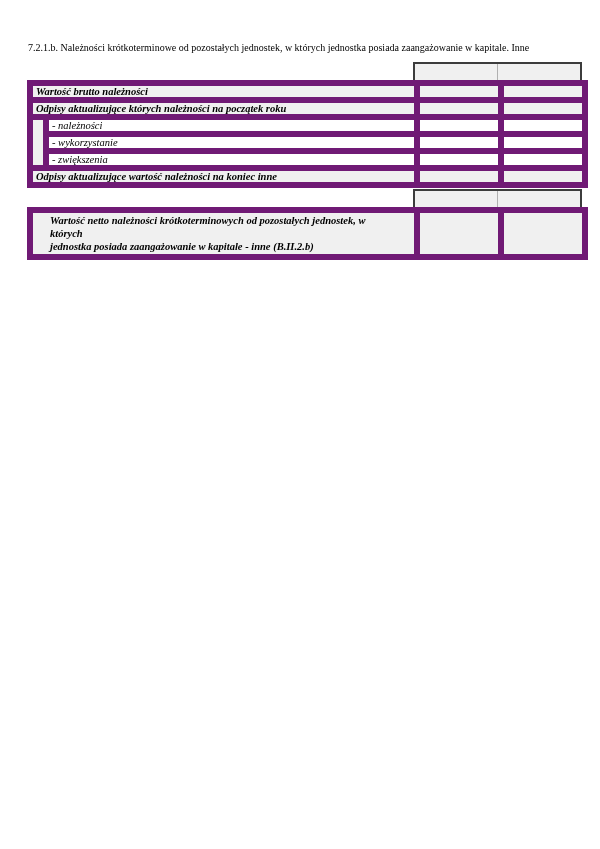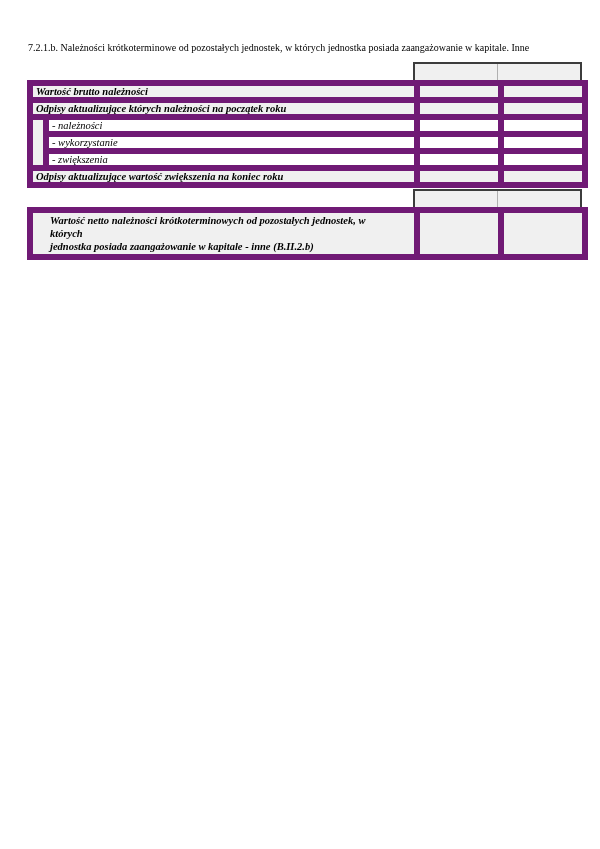--- a/index.html
+++ b/index.html
@@ -124,21 +124,21 @@
         <td class="detail-label">- wykorzystanie</td>
         <td class="value-cell"></td>
         <td class="value-cell"></td>
       </tr>
       <tr class="row-detail">
         <td class="detail-label">- zwiększenia</td>
         <td class="value-cell"></td>
         <td class="value-cell"></td>
       </tr>
       <tr class="row-total">
-        <td colspan="2" class="total-label">Odpisy aktualizujące wartość zwiększenia na koniec roku</td>
+        <td colspan="2" class="total-label">Odpisy aktualizujące wartość należności na koniec inne</td>
         <td class="value-cell"></td>
         <td class="value-cell"></td>
       </tr>
     </tbody>
   </table>
 
   <div class="strip strip2">
     <div class="strip-cell"></div>
     <div class="strip-cell"></div>
   </div>

